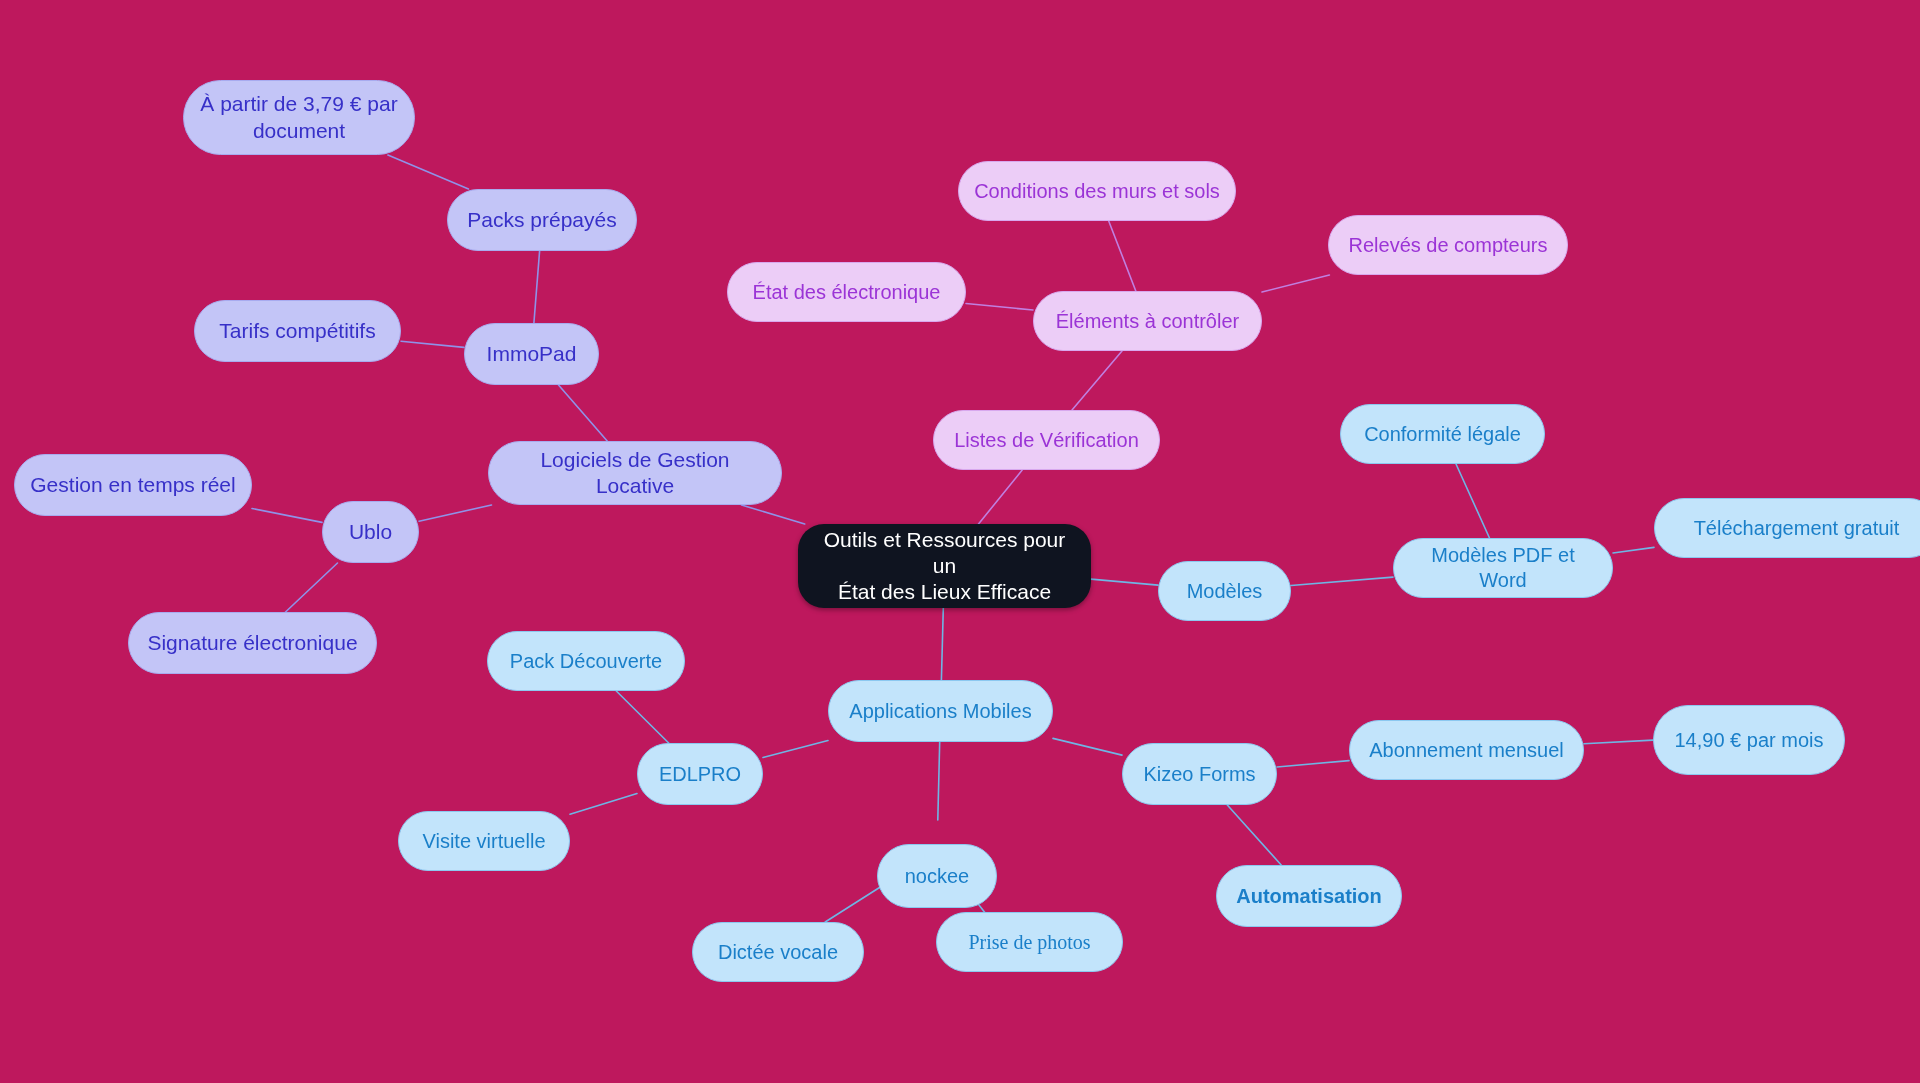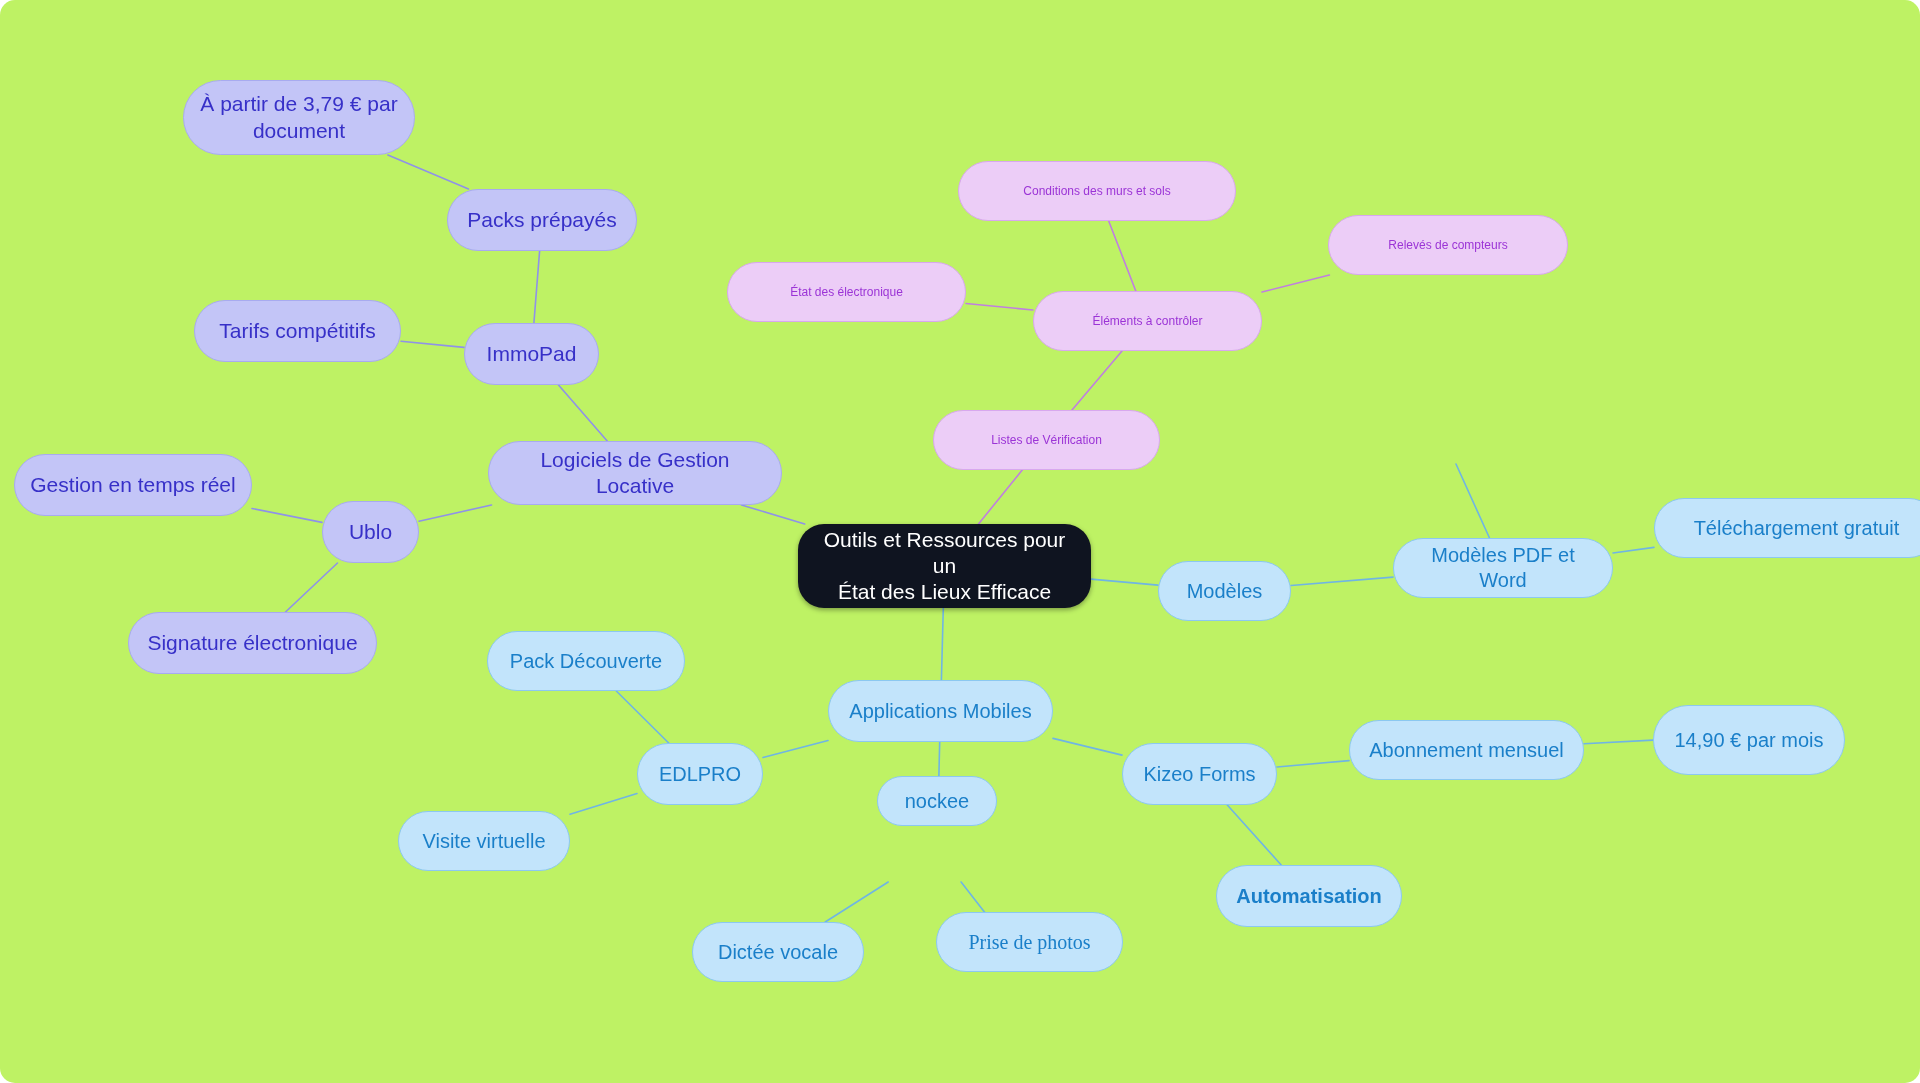--- a/index.html
+++ b/index.html
@@ -8,23 +8,22 @@
     padding: 0;
     background: #ffffff;
   }
   body {
     font-family: "Liberation Sans", sans-serif;
   }
   #canvas {
     position: relative;
     width: 1920px;
     height: 1083px;
-    background: #bef264;
+    background: #be185d;
     overflow: hidden;
-    border-radius: 15px;
   }
   #edges {
     position: absolute;
     left: 0;
     top: 0;
     width: 1920px;
     height: 1083px;
     pointer-events: none;
   }
   .node {
@@ -53,21 +52,21 @@
   .node.purple {
     background: #c3c5f7;
     border-color: #a8abef;
     color: #3730c8;
     font-size: 21px;
   }
   .node.magenta {
     background: #eccdf7;
     border-color: #d8a8ee;
     color: #9b34d6;
-    font-size: 12px;
+    font-size: 20px;
     justify-content: center;
   }
   .node.blue {
     background: #c2e4fb;
     border-color: #8cc8f0;
     color: #1a7fc9;
     font-size: 20px;
   }
 </style>
 </head>
@@ -152,20 +151,23 @@
   </div>
 
   <div class="node magenta" style="left:1033px; top:291px; width:229px; height:60px;">
     <span>Éléments à contrôler</span>
   </div>
 
   <div class="node magenta" style="left:933px; top:410px; width:227px; height:60px;">
     <span>Listes de Vérification</span>
   </div>
 
+  <div class="node blue" style="left:1340px; top:404px; width:205px; height:60px;">
+    <span>Conformité légale</span>
+  </div>
 
   <div class="node blue" style="left:1654px; top:498px; width:285px; height:60px;">
     <span>Téléchargement gratuit</span>
   </div>
 
   <div class="node blue" style="left:1393px; top:538px; width:220px; height:60px;">
     <span>Modèles PDF et Word</span>
   </div>
 
   <div class="node blue" style="left:1158px; top:561px; width:133px; height:60px;">
@@ -198,21 +200,21 @@
   </div>
 
   <div class="node blue" style="left:1653px; top:705px; width:192px; height:70px;">
     <span>14,90 € par mois</span>
   </div>
 
   <div class="node blue" style="left:398px; top:811px; width:172px; height:60px;">
     <span>Visite virtuelle</span>
   </div>
 
-  <div class="node blue" style="left:877px; top:776px; width:120px; height:50px;">
+  <div class="node blue" style="left:877px; top:844px; width:120px; height:64px;">
     <span>nockee</span>
   </div>
 
   <div class="node blue" style="left:1216px; top:865px; width:186px; height:62px;font-weight:bold;">
     <span>Automatisation</span>
   </div>
 
   <div class="node blue" style="left:692px; top:922px; width:172px; height:60px;">
     <span>Dictée vocale</span>
   </div>

